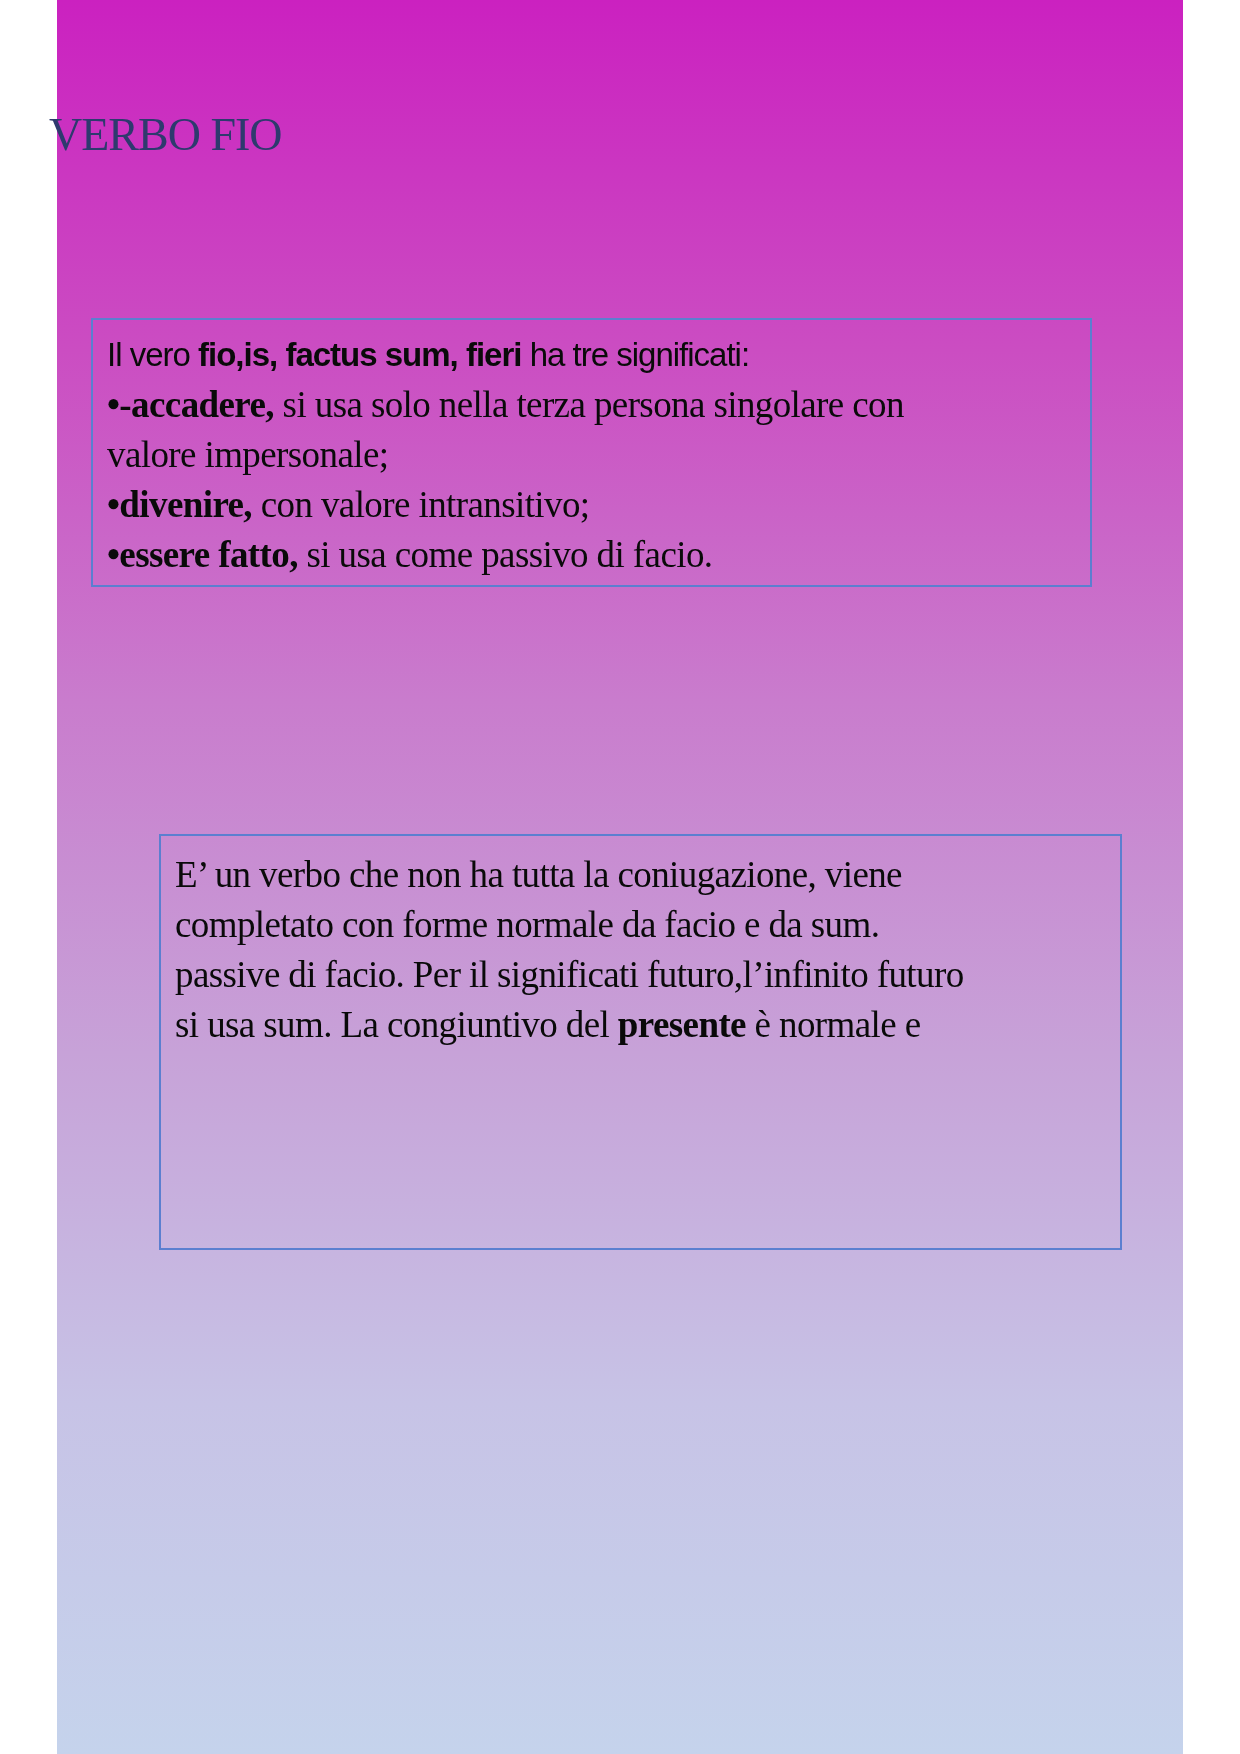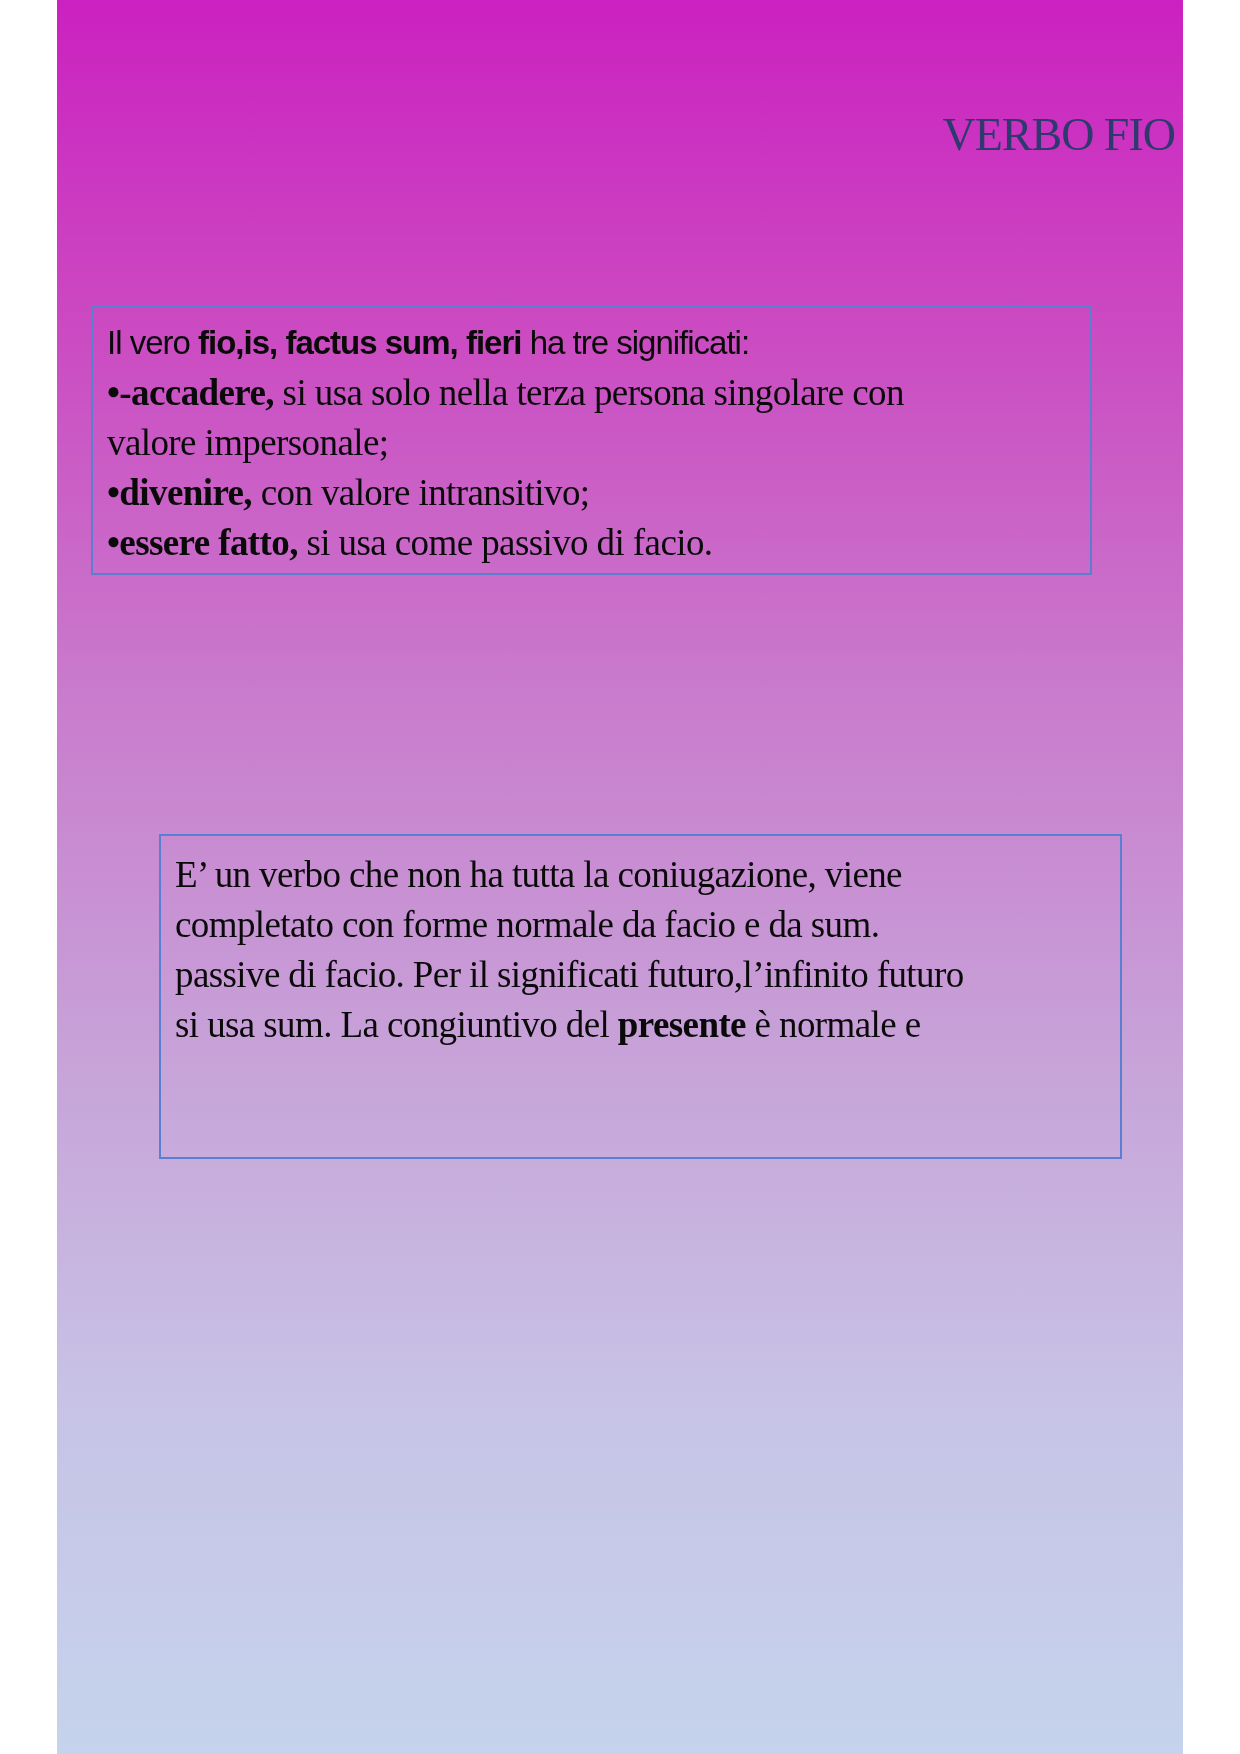--- a/index.html
+++ b/index.html
@@ -6,35 +6,35 @@
     body {
       width: 1240px; height: 1754px; background: #ffffff;
       position: relative; overflow: hidden;
     }
     .page {
       position: absolute; left: 57px; top: 0; width: 1126px; height: 1754px;
       background: linear-gradient(to bottom, #cb21c0 0%, #cb4dc2 20%, #c97ccd 40%, #c7a2d8 60%, #c7c3e6 80%, #c5d3ec 100%);
     }
     .title {
       position: absolute; left: 0; width: 100%; top: 108px;
-      text-align: right;
+      text-align: left;
       font-family: "Liberation Serif", serif;
       font-size: 46px; color: #2e3a6e;
       letter-spacing: -1px;
       padding-left: 0;
     }
     .title span { display: inline-block; transform: translateX(-8px); }
     .box {
       position: absolute; border: 2px solid #5b7fd0;
       box-sizing: border-box;
       font-family: "Liberation Serif", serif;
       color: #0a0a0a;
     }
-    .box1 { left: 34px; top: 306px; width: 1001px; height: 269px; padding: 10px 14px; }
-    .box2 { left: 102px; top: 834px; width: 963px; height: 325px; padding: 14px 14px; }
+    .box1 { left: 34px; top: 318px; width: 1001px; height: 269px; padding: 10px 14px; }
+    .box2 { left: 102px; top: 834px; width: 963px; height: 416px; padding: 14px 14px; }
     .line { white-space: nowrap; line-height: 50px; font-size: 37px; letter-spacing: -0.6px; }
     .sans { font-family: "Liberation Sans", sans-serif; font-size: 33px; letter-spacing: -1px; }
     b { font-weight: bold; }
   </style>
 </head>
 <body>
 
 <div class="page">
   <div class="title"><span>VERBO FIO</span></div>
 

